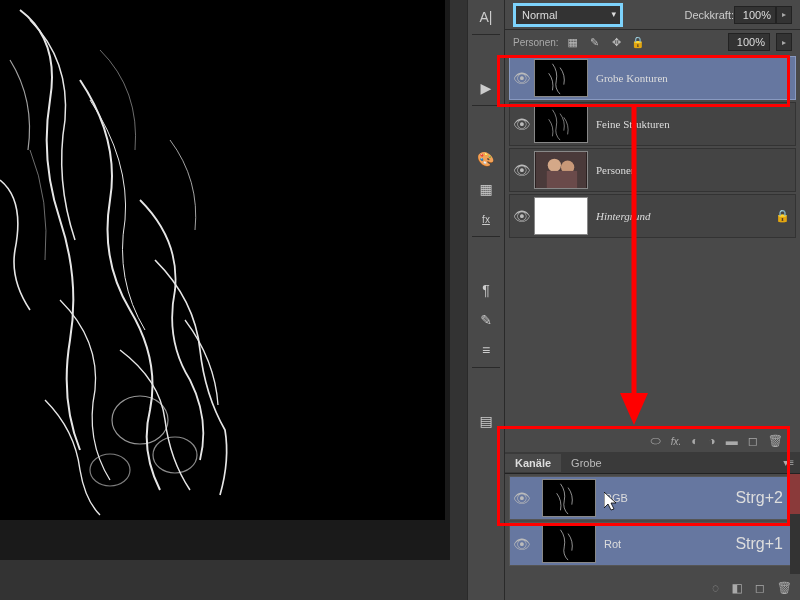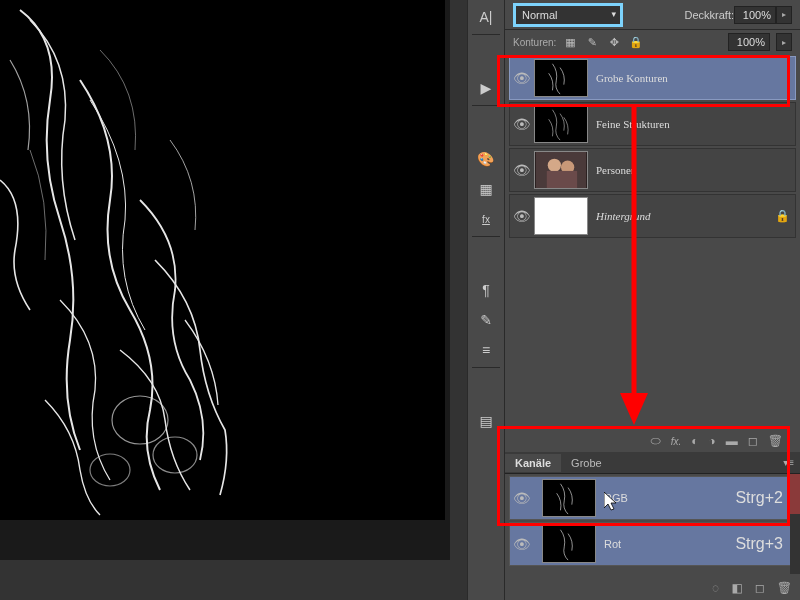--- a/index.html
+++ b/index.html
@@ -113,21 +113,21 @@
     <div class="dropdown">Normal</div>
     <div class="spacer"></div>
     <div class="opacity-box">
       <span>Deckkraft:</span>
       <div class="pct-input">100%</div>
       <div class="mini-btn">▸</div>
     </div>
   </div>
 
   <div class="lock-bar">
-    <span>Konturen:</span>
+    <span>Personen:</span>
     <span class="ico">▦</span>
     <span class="ico">✎</span>
     <span class="ico">✥</span>
     <span class="ico">🔒</span>
     <div class="spacer"></div>
     <div class="pct-input">100%</div>
     <div class="mini-btn">▸</div>
   </div>
 
   <div class="layers-list">
@@ -218,21 +218,21 @@
       <div class="chan-thumb">
         <svg viewBox="0 0 54 38">
             <rect width="54" height="38" fill="#000"></rect>
             <g stroke="#fff" stroke-width="0.6" fill="none">
               <path d="M18,4 Q24,12 22,22 Q20,30 26,36"></path>
               <path d="M26,8 Q32,16 30,26"></path>
             </g>
           </svg>
       </div>
       <div class="chan-name">Rot</div>
-      <div class="chan-short">Strg+3</div>
+      <div class="chan-short">Strg+1</div>
     </div>
   </div>
   <div class="scrollbar" style="top:22px; height:100px;">
     <div class="scroll-thumb" style="height:40px;"></div>
   </div>
 </div>
 
 <div class="bottom-icons">
   <span class="pb-icon">◌</span>
   <span class="pb-icon">◧</span>

